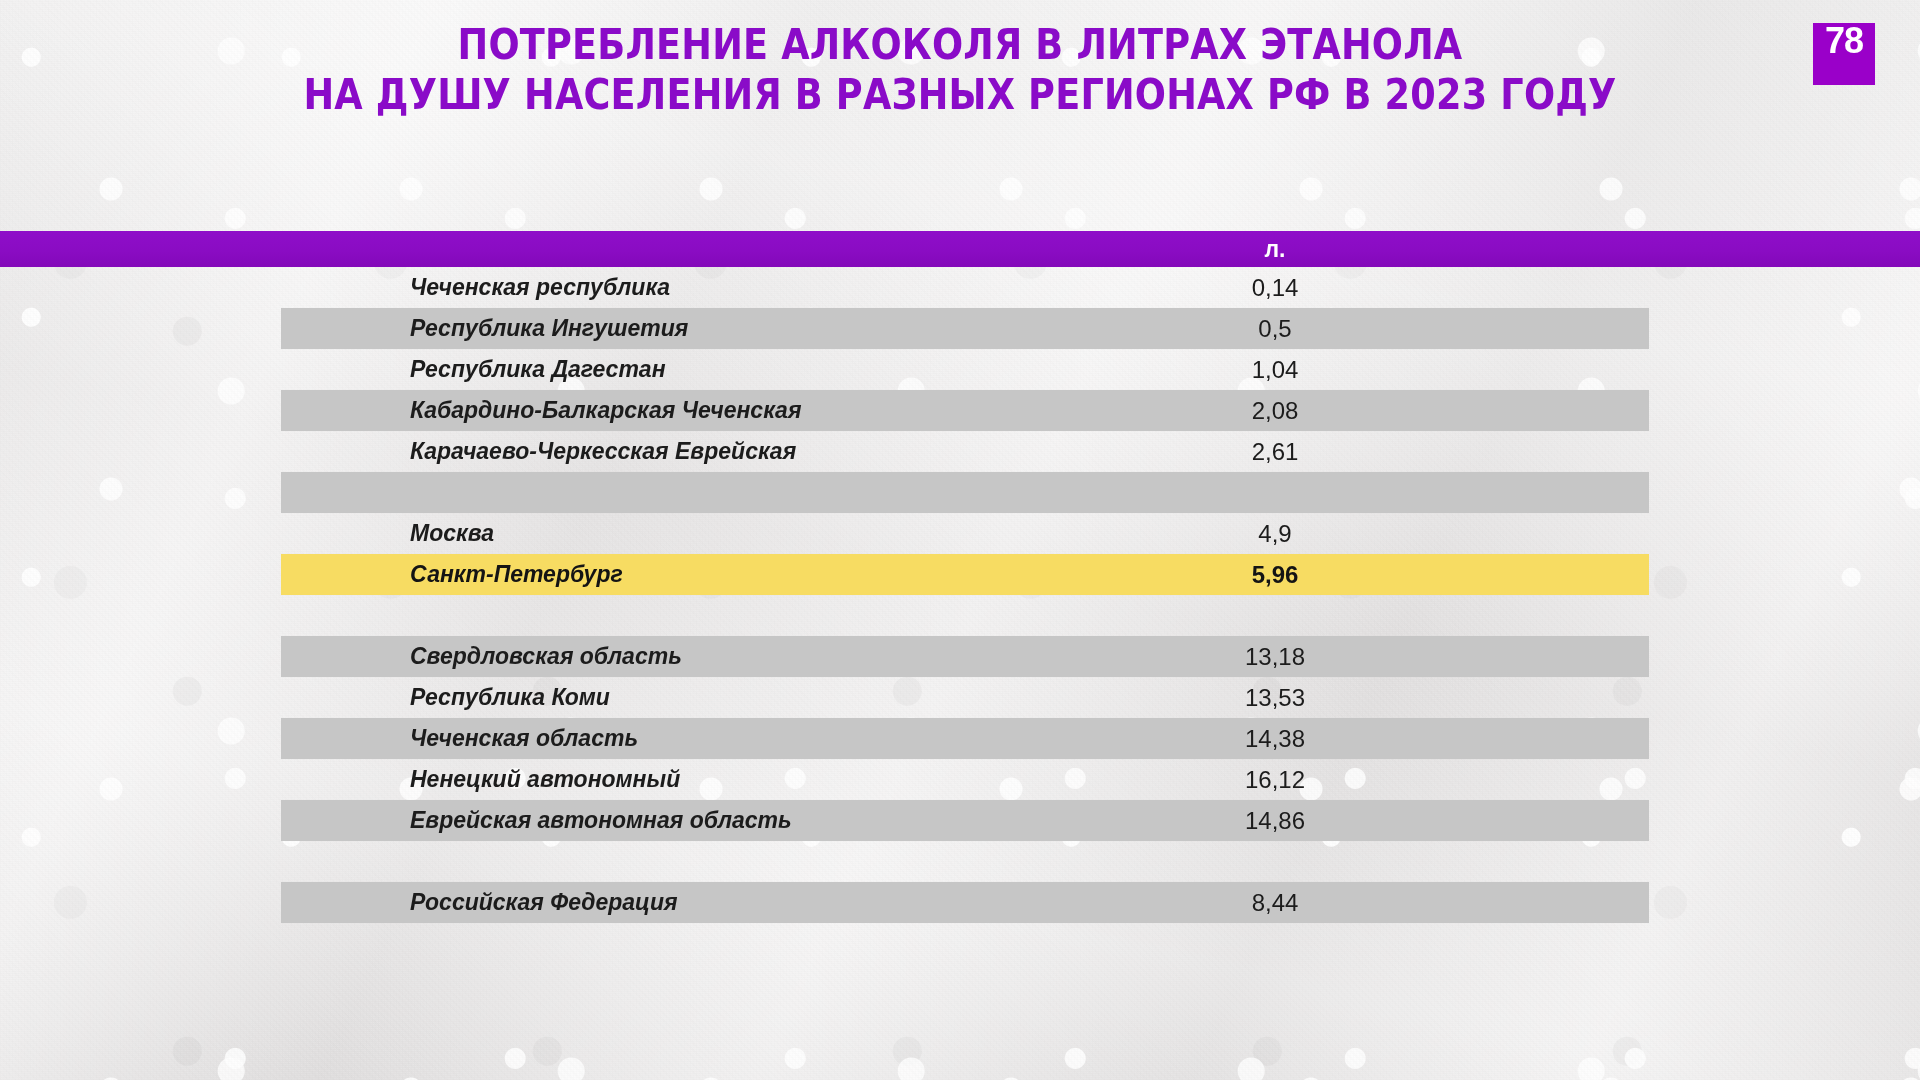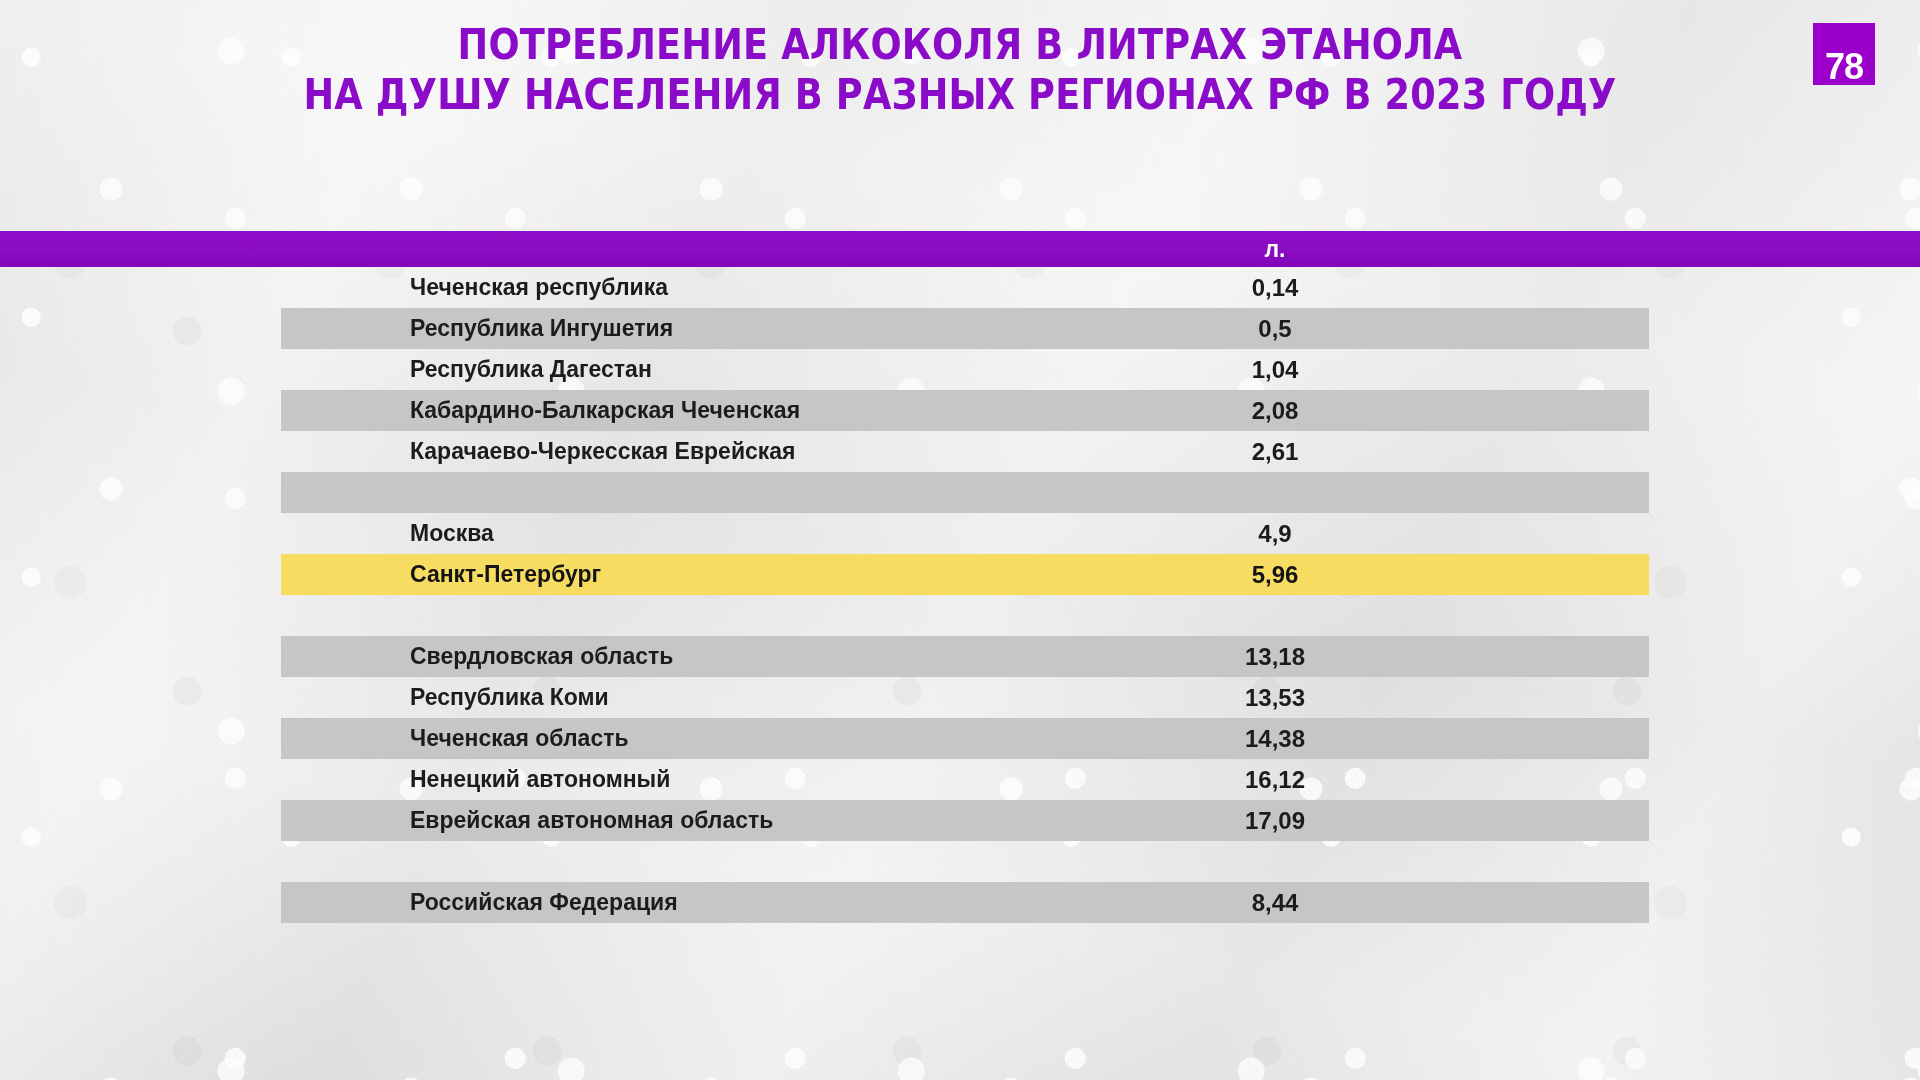--- a/index.html
+++ b/index.html
@@ -67,21 +67,21 @@
     transform-origin: center top;
     text-transform: uppercase;
     white-space: pre-line;
   }
   #logo {
     position: absolute;
     left: 1813px; top: 23px;
     width: 62px; height: 62px;
     background: #9a00c9;
     display: flex;
-    align-items: flex-end;
+    align-items: flex-start;
     justify-content: center;
   }
   #logo .logo-text {
     color: #ffffff;
     font-family: "Liberation Sans", "DejaVu Sans", sans-serif;
     font-weight: 700;
     font-size: 36px;
     line-height: 36px;
     letter-spacing: -1px;
   }
@@ -132,33 +132,34 @@
     position: absolute;
     left: 410px;
     top: 0;
     height: 41px;
     display: flex;
     align-items: center;
     color: #1c1c1c;
     font-size: 23px;
     font-weight: 700;
     white-space: nowrap;
+    font-style: italic;
   }
   .row .value {
     position: absolute;
     left: 1150px;
     top: 0;
     width: 250px;
     height: 41px;
     display: flex;
     align-items: center;
     justify-content: center;
     color: #1c1c1c;
     font-size: 24px;
-    font-weight: 700;
+    font-weight: 400;
   }
   .row.hl .name,
   .row.hl .value {
     color: #141414;
     font-weight: 700;
   }
 </style>
 </head>
 <body>
 
@@ -236,21 +237,21 @@
         <div class="value">14,38</div>
       </div>
       <div class="row white">
         <div class="band"></div>
         <div class="name">Ненецкий автономный</div>
         <div class="value">16,12</div>
       </div>
       <div class="row gray">
         <div class="band"></div>
         <div class="name">Еврейская автономная область</div>
-        <div class="value">17,09</div>
+        <div class="value">14,86</div>
       </div>
       <div class="row white spacer">
         <div class="band"></div>
       </div>
       <div class="row gray">
         <div class="band"></div>
         <div class="name">Российская Федерация</div>
         <div class="value">8,44</div>
       </div>
     </div>

